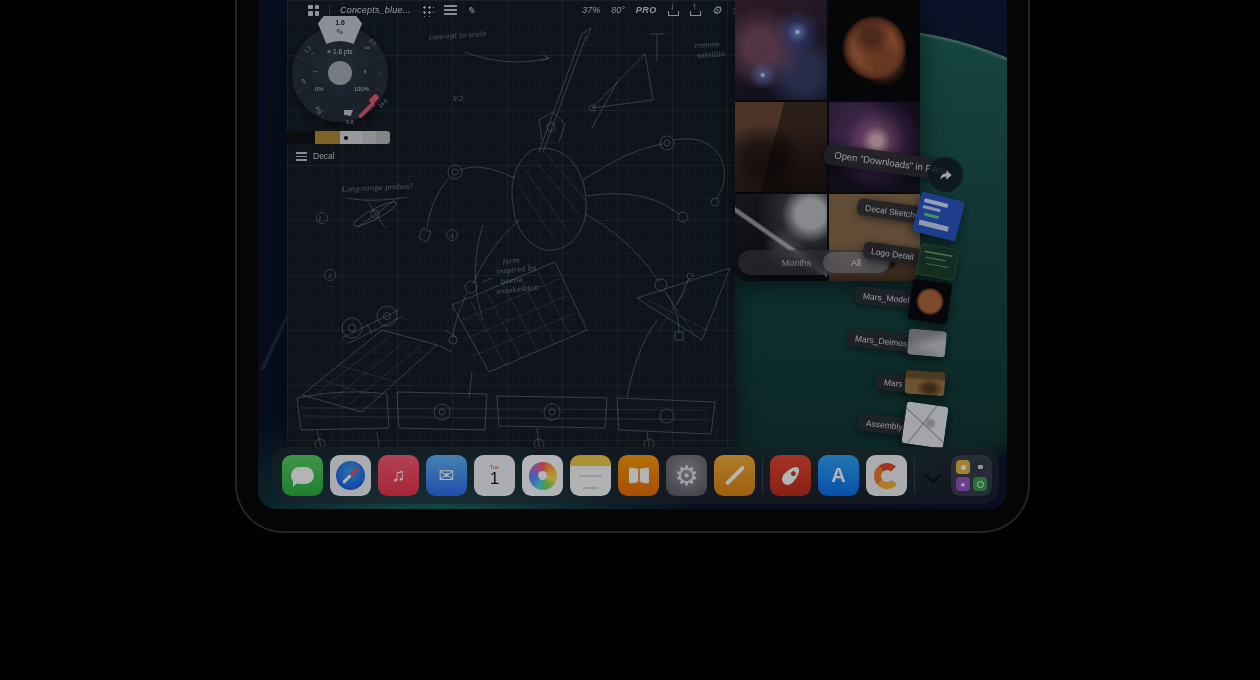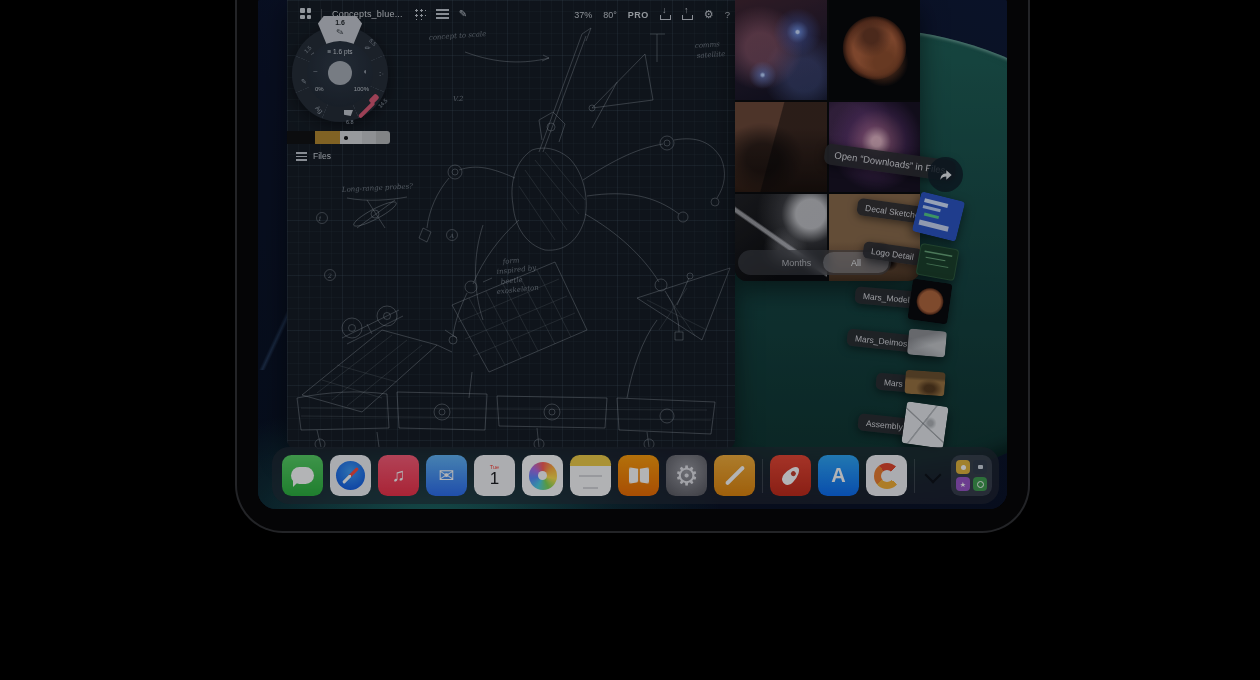--- a/index.html
+++ b/index.html
@@ -28,22 +28,22 @@
   
   .concepts{position:absolute;left:29px;top:0;width:448px;height:449px;z-index:10;
             background-color:#151b22;border-radius:0 0 9px 9px;overflow:hidden;
             box-shadow:0 8px 26px rgba(0,0,0,.55);
             background-image:
               linear-gradient(rgba(130,160,185,.05) 1px,transparent 1px),
               linear-gradient(90deg,rgba(130,160,185,.05) 1px,transparent 1px),
               linear-gradient(rgba(130,160,185,.08) 1px,transparent 1px),
               linear-gradient(90deg,rgba(130,160,185,.08) 1px,transparent 1px);
             background-size:11px 11px,11px 11px,55px 55px,55px 55px;}
-  .c-toolbar{position:absolute;left:4px;top:0;width:100%;height:20px;display:flex;align-items:flex-end;
-             color:#c9ced4;font-size:9px;z-index:5;}
+  .c-toolbar{position:absolute;left:12px;top:0;width:100%;height:20px;display:flex;align-items:center;
+             color:#c9ced4;font-size:9px;z-index:5;font-style:italic;}
   .c-toolbar .sp{flex:1;}
   .tb-left,.tb-right{display:flex;align-items:center;gap:10px;}
   .tb-left{padding-left:9px;} .tb-right{padding-right:9px;gap:11px;}
   .tb-divider{width:1px;height:10px;background:rgba(255,255,255,.22);}
   .c-title{color:#d6dade;font-size:9px;letter-spacing:.2px;}
   .icon-grid4{position:relative;width:11px;height:11px;}
   .icon-grid4 i{position:absolute;width:4.5px;height:4.5px;background:#cfd4da;border-radius:1px;}
   .icon-grid4 i:nth-child(2){left:6.5px;} .icon-grid4 i:nth-child(3){top:6.5px;}
   .icon-grid4 i:nth-child(4){left:6.5px;top:6.5px;}
   .icon-dots9{width:13px;height:13px;
@@ -427,21 +427,21 @@
           <span style="width: 25px; background: rgb(182, 138, 46);"></span>
           <span style="width: 22px; background: rgb(217, 218, 219);">
               <i class="seldot"></i>
             </span>
           <span style="width: 14px; background: rgb(203, 204, 205);"></span>
           <span style="width: 14px; background: rgb(185, 186, 187);"></span>
         </div>
 
         <div class="layers">
           <span class="ic"></span>
-          <span class="lb">Files</span>
+          <span class="lb">Decal</span>
         </div>
       </div>
 
       <div class="photos-win">
         <div class="pgrid">
           <div class="ph ph-neb1"></div>
           <div class="ph ph-mars"></div>
           <div class="ph ph-marssurf"></div>
           <div class="ph ph-orion"></div>
           <div class="ph ph-craft"></div>

